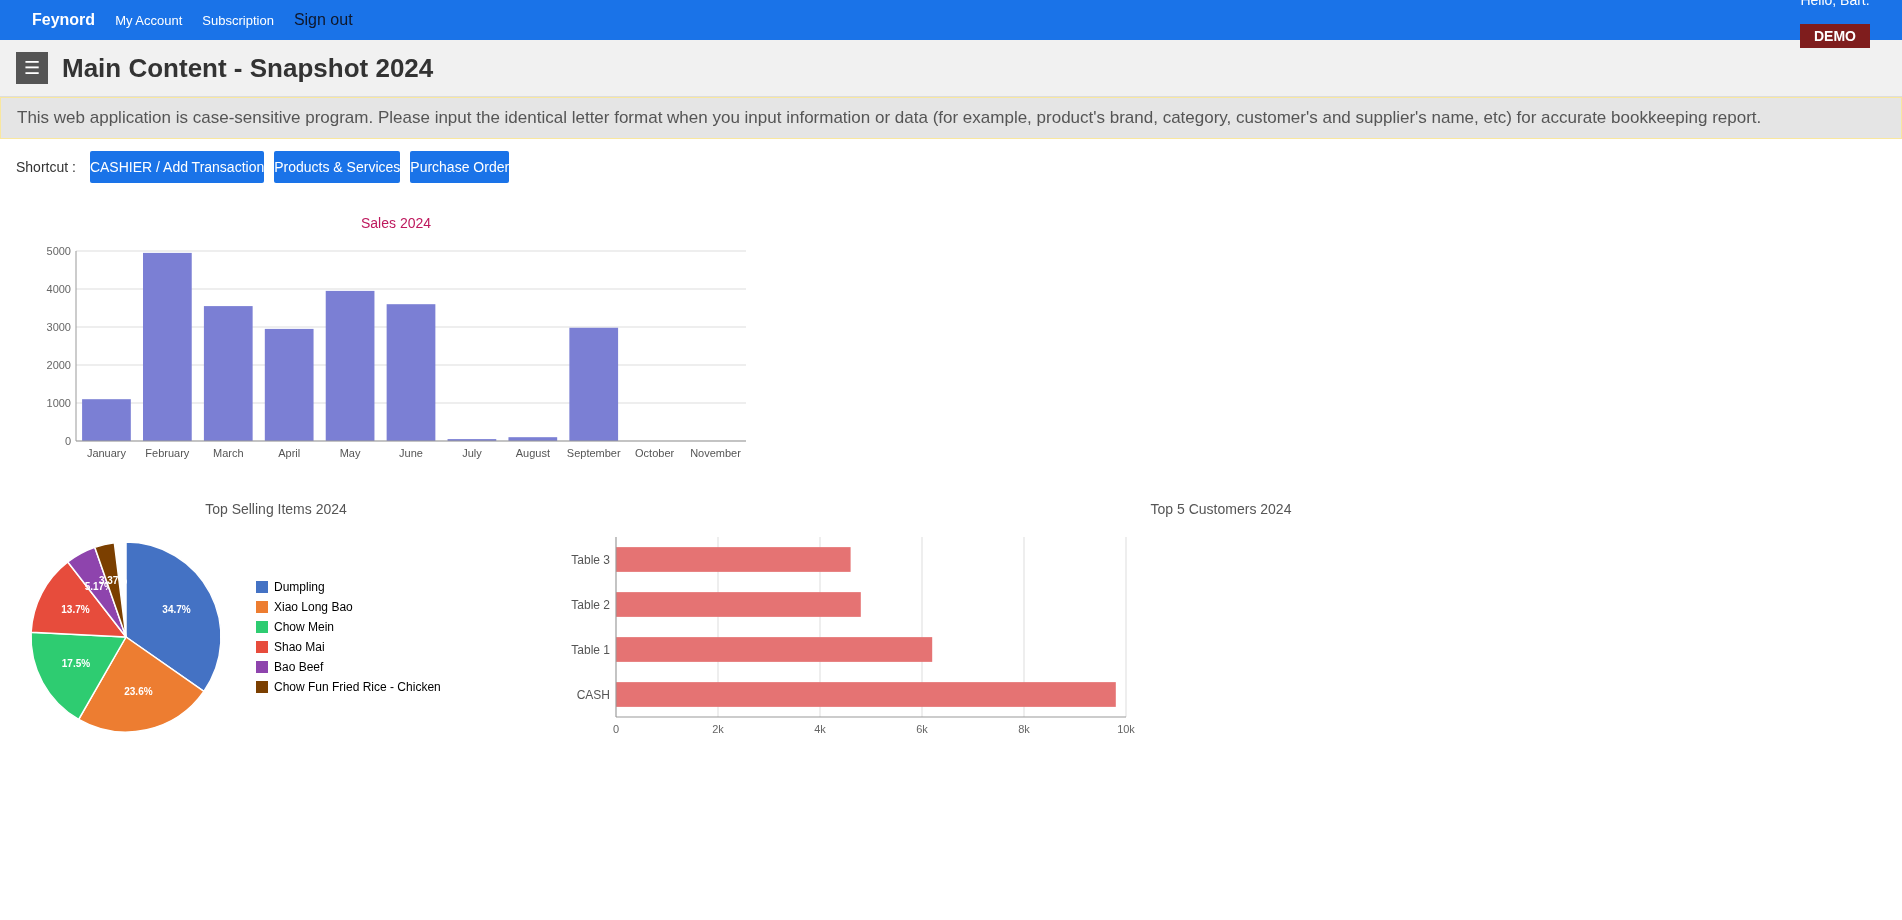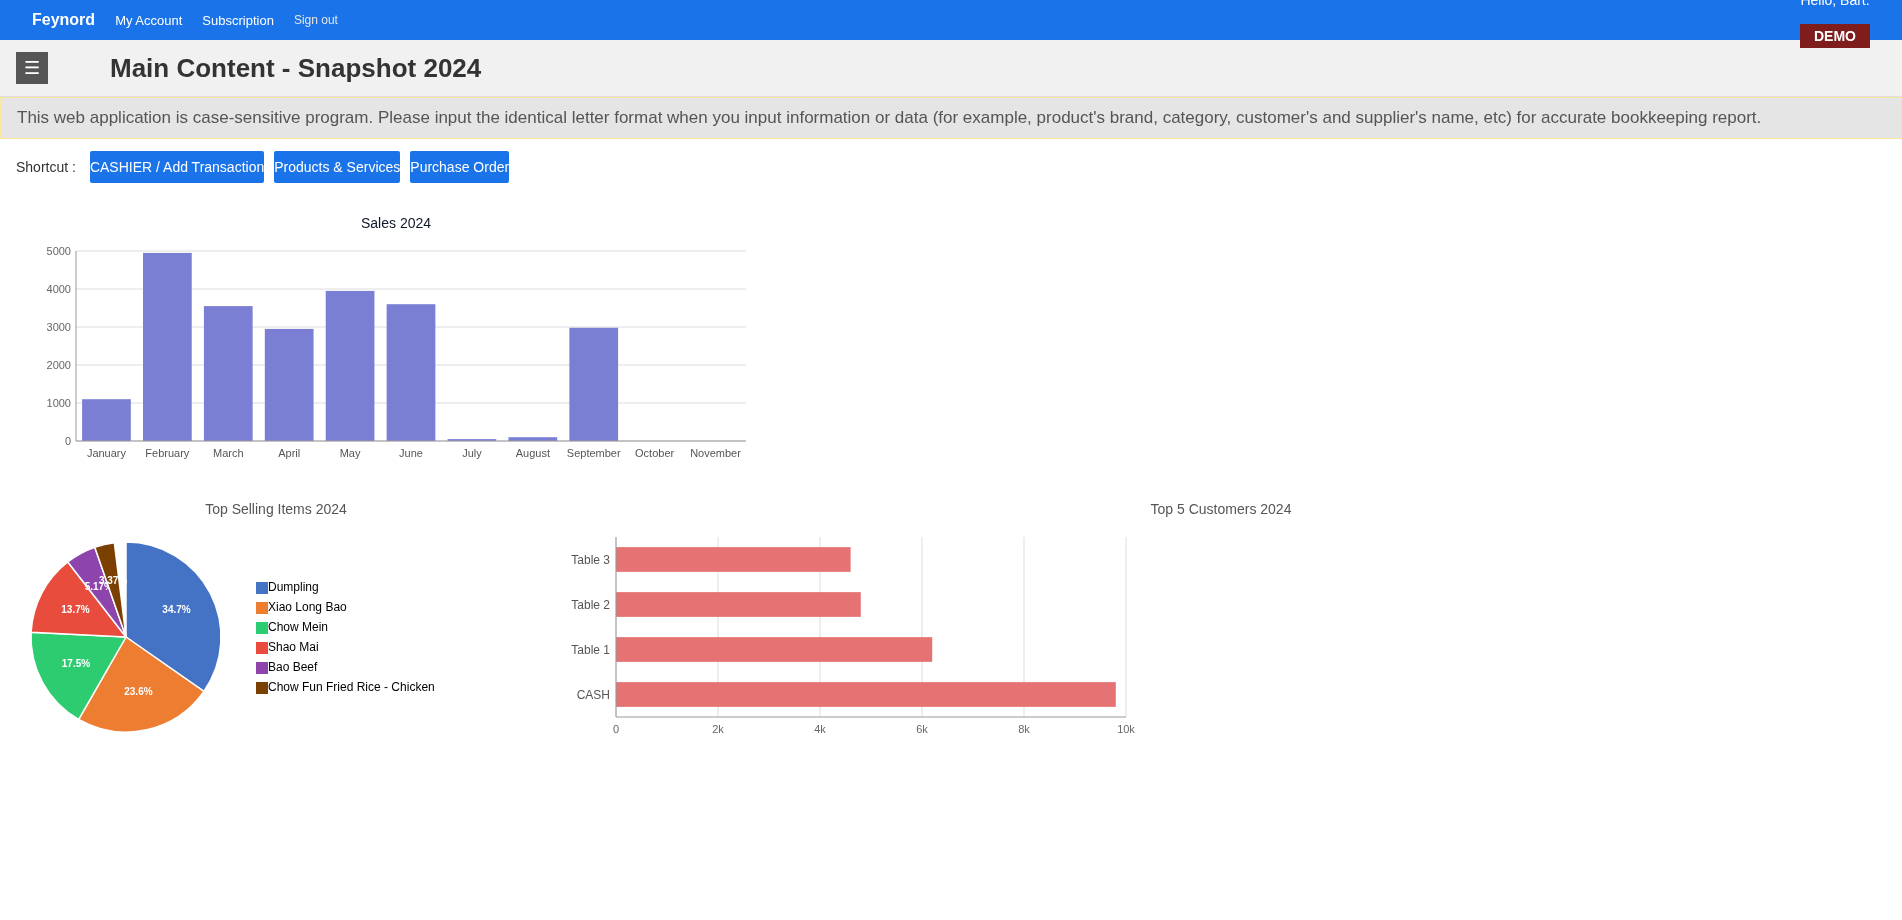--- a/index.html
+++ b/index.html
@@ -30,21 +30,21 @@
       align-items: center;
       padding: 12px 16px;
       gap: 14px;
       border-bottom: 1px solid #ddd;
     }
     #hamburger {
       background: #555; color: white; border: none;
       width: 32px; height: 32px; font-size: 18px; cursor: pointer;
       display: flex; align-items: center; justify-content: center;
     }
-    #main-title { font-size: 26px; font-weight: bold; color: #333; margin-left: 48px; }
+    #main-title { font-size: 26px; font-weight: bold; color: #333; }
 
     
     #info-banner {
       background: #e5e5e5;
       border: 1px solid #f9e79f;
       padding: 10px 16px;
       font-size: 17px;
       color: #555;
     }
 
@@ -87,21 +87,21 @@
     }
 
     
     #sales-chart-container {
       margin-top: 10px;
       padding: 10px;
     }
     #sales-chart-title {
       text-align: center;
       font-size: 14px;
-      color: #0f172a;
+      color: #be185d;
       margin-bottom: 10px;
     }
     #sales-chart-svg { display: block; margin: 0 auto; }
 
     
     #bottom-charts {
       display: flex;
       padding: 0 16px;
       margin-top: 10px;
       gap: 20px;
@@ -116,35 +116,35 @@
       margin-bottom: 10px;
     }
 
     
     #pie-container {
       display: flex;
       align-items: center;
       gap: 20px;
     }
     .legend { display: flex; flex-direction: column; gap: 6px; font-size: 12px; }
-    .legend-item { display: flex; align-items: flex-end; }
+    .legend-item { display: flex; align-items: center; gap: 6px; }
     .legend-color { width: 12px; height: 12px; flex-shrink: 0; }
 
     
     #hbar-svg { display: block; }
   </style>
 </head>
 <body>
 
 <nav id="top-nav">
   <div id="top-nav-left">
     <span class="brand">Feynord</span>
     <span style="cursor:pointer;font-size:13px;color:white;">My Account</span>
     <span style="cursor:pointer;font-size:13px;color:white;">Subscription</span>
-    <span style="cursor:pointer;font-size:12px;color:#e5e5e5;">Sign out</span>
+    <span style="cursor:pointer;font-size:16px;color:#0f172a;">Sign out</span>
   </div>
   <div id="top-nav-right">
     <span style="font-size:14px;">Hello, Bart.</span>
     <button id="demo-btn">DEMO</button>
   </div>
 </nav>
 
 <div id="header-bar">
   <button id="hamburger">☰</button>
   <span id="main-title">Main Content - Snapshot 2024</span>

